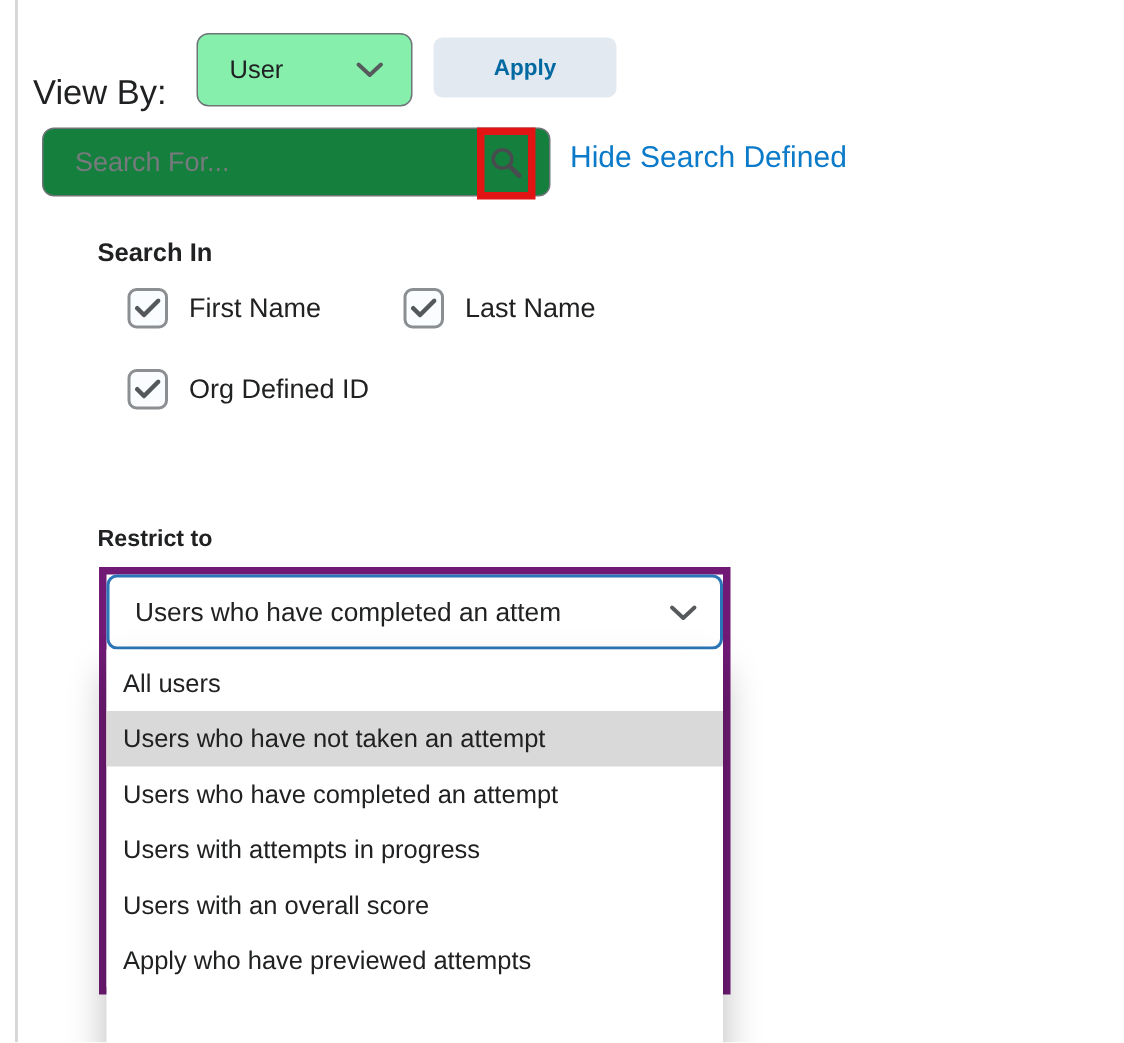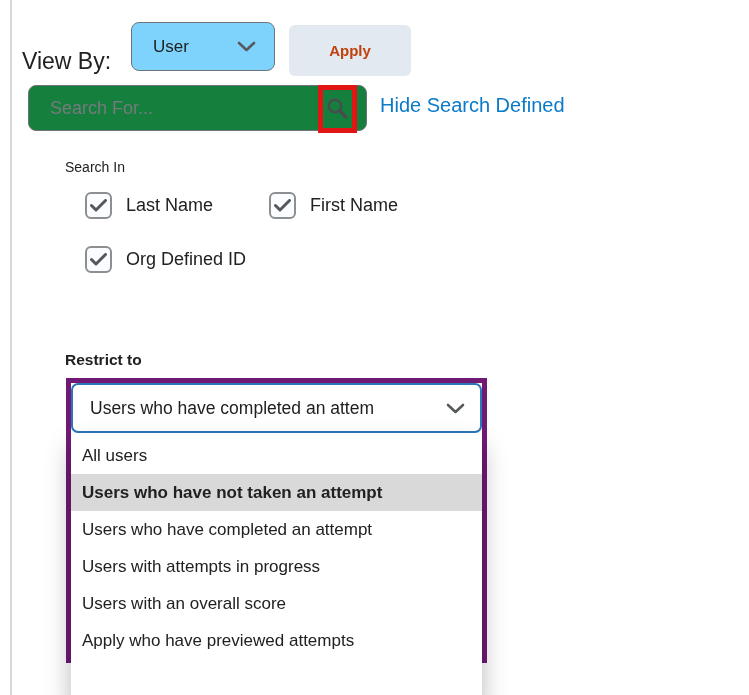--- a/index.html
+++ b/index.html
@@ -7,29 +7,29 @@
   .page {
     position:relative; width:749px; height:695px; background:#ffffff;
     font-family:"Liberation Sans", sans-serif; color:#202122; overflow:hidden;
   }
   .left-rule { position:absolute; left:10px; top:0; width:2px; height:695px; background:#d8d8d8; }
 
   
   .view-by-label { position:absolute; left:22px; top:48px; font-size:23px; }
   .user-select {
     position:absolute; left:131px; top:22px; width:144px; height:49px;
-    background:#7dd3fc; border:1px solid #6e7477; border-radius:8px;
+    background:#86efac; border:1px solid #6e7477; border-radius:8px;
     display:flex; align-items:center; justify-content:space-between;
     padding:0 18px 0 21px; font-size:17px; cursor:pointer;
   }
   .apply-btn {
-    position:absolute; left:289px; top:25px; width:122px; height:51px;
+    position:absolute; left:289px; top:25px; width:122px; height:40px;
     background:#e3e9f1; border:none; border-radius:6px;
     font-family:"Liberation Sans", sans-serif;
-    font-size:15px; font-weight:bold; color:#c2410c; cursor:pointer;
+    font-size:15px; font-weight:bold; color:#0369a1; cursor:pointer;
   }
 
   
   .search-box {
     position:absolute; left:28px; top:85px; width:339px; height:46px;
     background:#15803d; border:1px solid #6e7477; border-radius:8px;
     display:flex; align-items:center;
   }
   .search-input {
     flex:1; height:100%; border:none; outline:none; background:transparent;
@@ -45,21 +45,21 @@
   .annotation-box-search {
     position:absolute; left:318px; top:85px; width:39px; height:48px;
     border:5px solid #e21414; pointer-events:none; z-index:5;
   }
   .hide-link {
     position:absolute; left:380px; top:94px; font-size:20px; color:#0a7ac9;
     text-decoration:none; cursor:pointer;
   }
 
   
-  .search-in-label { position:absolute; left:65px; top:159px; font-size:14px; font-weight:normal; }
+  .search-in-label { position:absolute; left:65px; top:159px; font-size:17px; font-weight:bold; }
   .checkbox-grid {
     position:absolute; left:85px; top:192px;
     display:grid; grid-template-columns:184px auto; row-gap:27px;
   }
   .checkbox-item { display:flex; align-items:center; gap:14px; font-size:18px; cursor:pointer; }
   .cb {
     width:27px; height:27px; flex:0 0 27px; border:2px solid #8c8f91; border-radius:6px;
     background:#fbfcff; display:flex; align-items:center; justify-content:center;
   }
 
@@ -80,21 +80,21 @@
   }
   .options-list {
     position:absolute; left:0; top:50px; width:411px; height:272px;
     background:#fff; padding-top:4px; overflow:hidden;
     box-shadow:0 14px 24px rgba(0,0,0,0.28);
   }
   .option-row {
     height:37px; line-height:37px; padding-left:11px; font-size:17px;
     white-space:nowrap; cursor:pointer;
   }
-  .option-row.highlighted { background:#d9d9d9;font-weight:bold; }
+  .option-row.highlighted { background:#d9d9d9; }
 
   .chev { flex:0 0 auto; }
 </style>
 </head>
 <body>
 
 <div class="page">
   <div class="left-rule"></div>
 
   <span class="view-by-label">View By:</span>
@@ -119,29 +119,29 @@
   <a class="hide-link">Hide Search Defined</a>
 
   <div class="search-in-label">Search In</div>
   <div class="checkbox-grid">
       <div class="checkbox-item">
     <span class="cb">
       <svg width="17" height="13" viewBox="0 0 17 13">
         <path d="M1.5 6.5 L6 11 L15.5 1.5" fill="none" stroke="#54585a" stroke-width="3" stroke-linecap="round" stroke-linejoin="round"></path>
       </svg>
     </span>
-    <span>Last Name</span>
+    <span>First Name</span>
   </div>
       <div class="checkbox-item">
     <span class="cb">
       <svg width="17" height="13" viewBox="0 0 17 13">
         <path d="M1.5 6.5 L6 11 L15.5 1.5" fill="none" stroke="#54585a" stroke-width="3" stroke-linecap="round" stroke-linejoin="round"></path>
       </svg>
     </span>
-    <span>First Name</span>
+    <span>Last Name</span>
   </div>
       <div class="checkbox-item">
     <span class="cb">
       <svg width="17" height="13" viewBox="0 0 17 13">
         <path d="M1.5 6.5 L6 11 L15.5 1.5" fill="none" stroke="#54585a" stroke-width="3" stroke-linecap="round" stroke-linejoin="round"></path>
       </svg>
     </span>
     <span>Org Defined ID</span>
   </div>
     </div>

